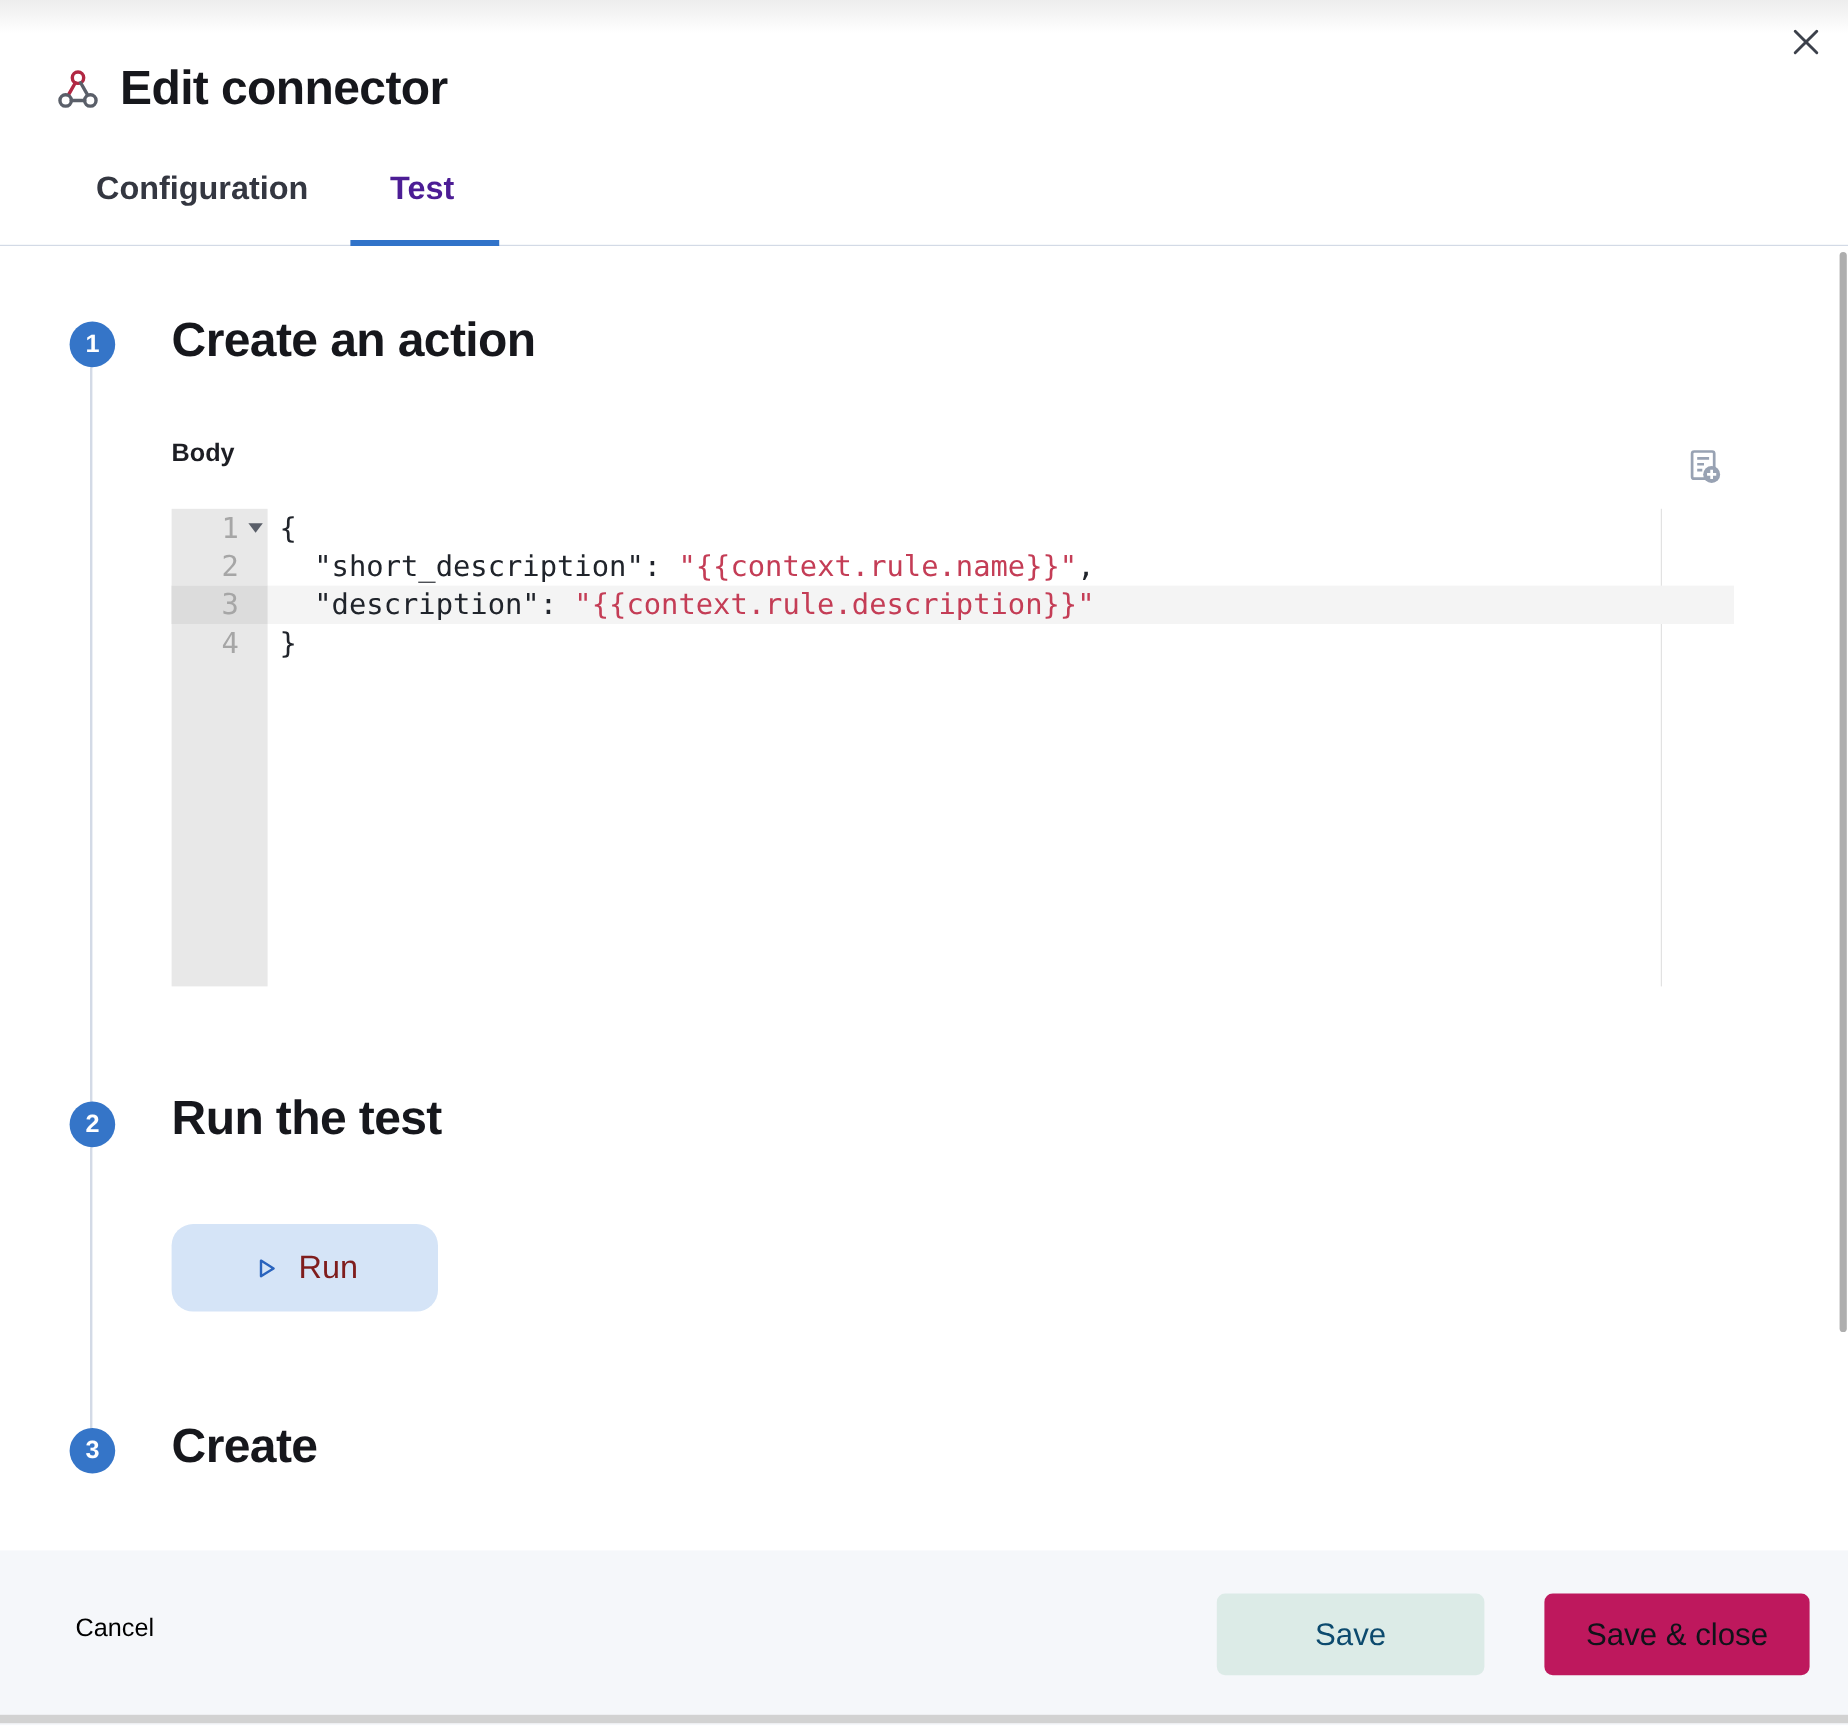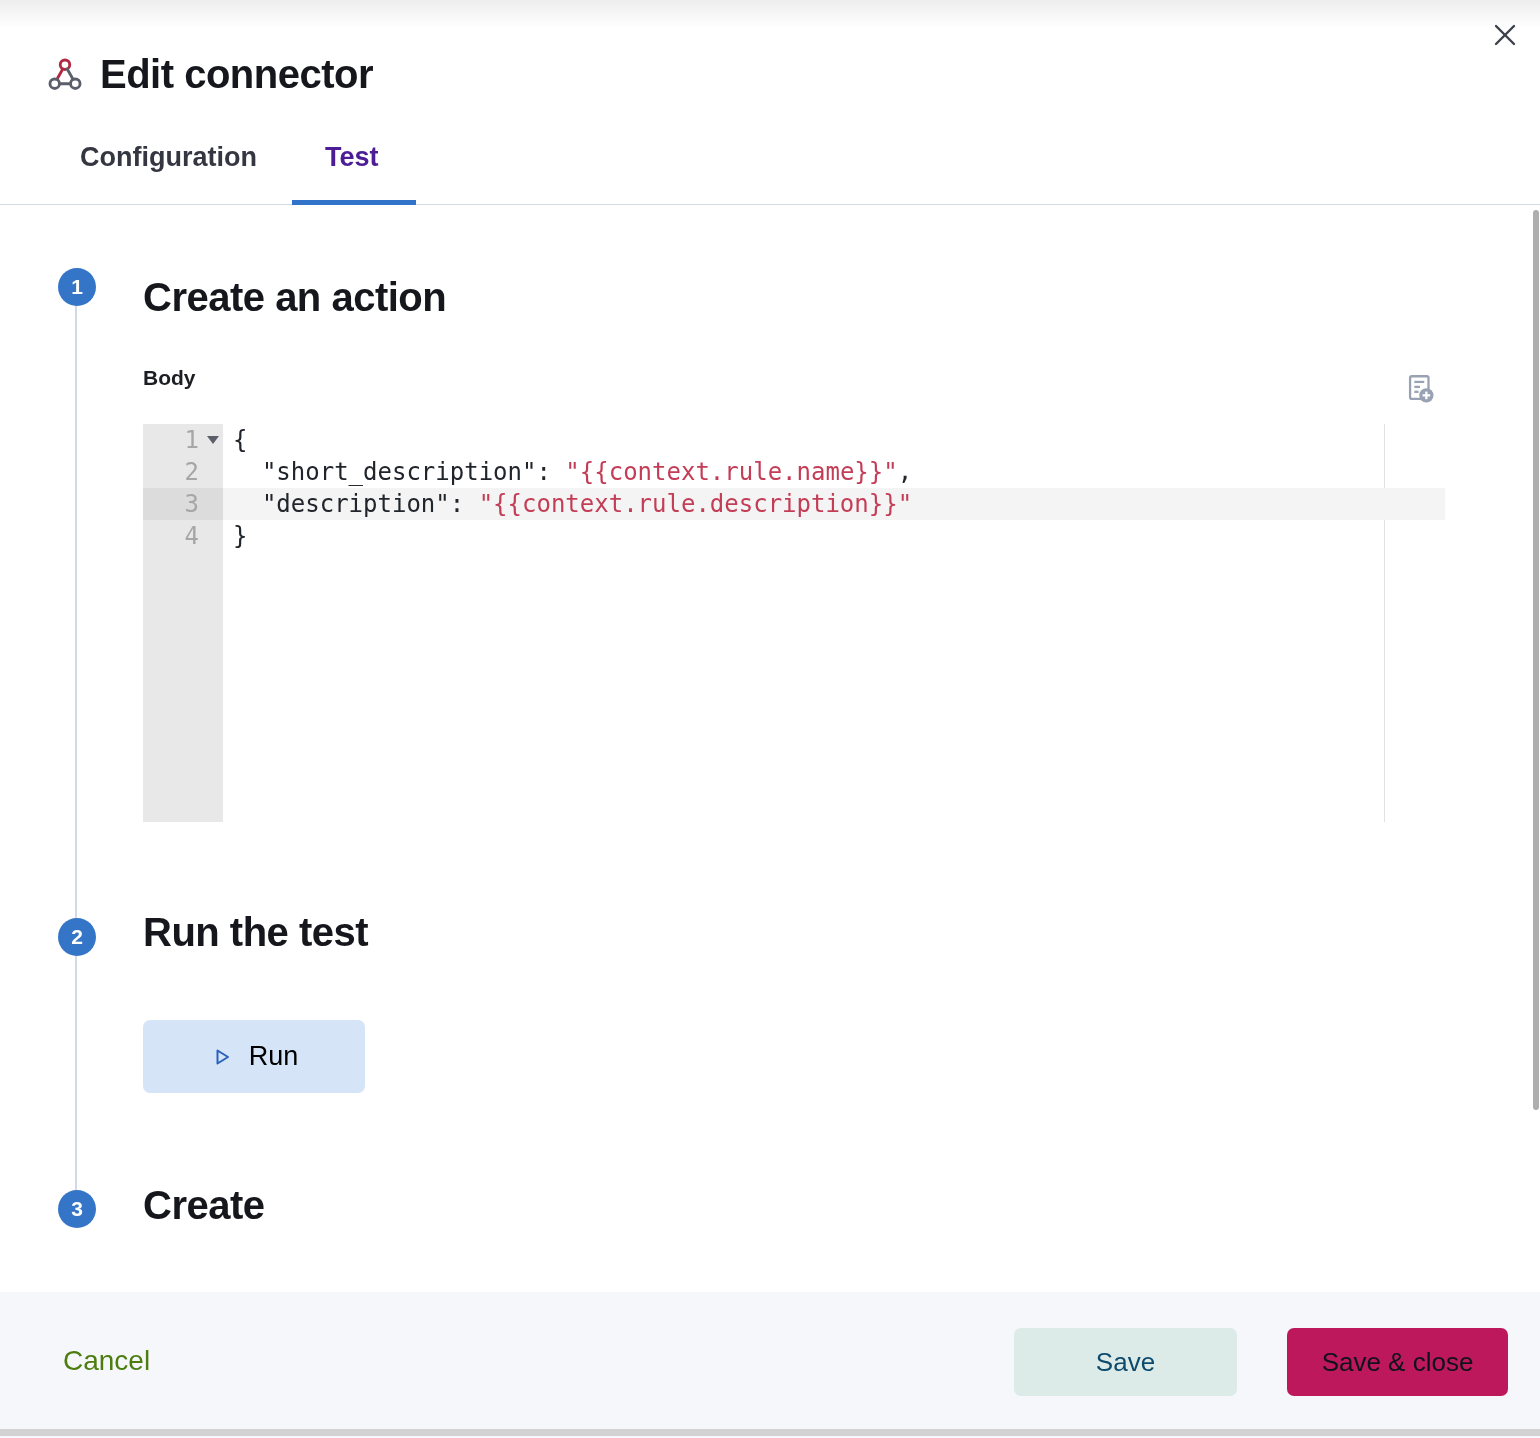--- a/index.html
+++ b/index.html
@@ -28,21 +28,21 @@
   .tabs-border { position: absolute; top: 204px; left: 0; width: 100%; height: 1px; background: #d3dae6; }
   .tab-underline { position: absolute; top: 200px; left: 292px; width: 124px; height: 5px; background: #3173c9; }
 
   
   .step-line { position: absolute; left: 75px; top: 296px; width: 2px; height: 902px; background: #d3dae6; }
   .step-circle { position: absolute; left: 58px; width: 38px; height: 38px; border-radius: 50%;
     background: #3575c8; color: #fff; font-size: 21px; font-weight: 600;
     display: flex; align-items: center; justify-content: center; }
   .step-1 { top: 268px; } .step-2 { top: 918px; } .step-3 { top: 1190px; }
   .step-title { position: absolute; left: 143px; margin: 0; font-size: 40px; font-weight: 700; letter-spacing: -0.5px; color: #16171c; }
-  .step-title-1 { top: 275px; } .step-title-2 { top: 910px; } .step-title-3 { top: 1183px; }
+  .step-title-1 { top: 262px; } .step-title-2 { top: 910px; } .step-title-3 { top: 1183px; }
 
   .body-label { position: absolute; left: 143px; top: 366px; font-size: 21px; font-weight: 700; color: #1d1e24; }
 
   .add-variable-btn { position: absolute; left: 1400px; top: 370px; width: 40px; height: 40px;
     background: none; border: none; padding: 2px; cursor: pointer; }
 
   
   .editor { position: absolute; left: 143px; top: 424px; width: 1302px; height: 398px;
     font-family: "DejaVu Sans Mono", monospace; font-size: 24px; line-height: 32px; cursor: text; }
   .gutter-bg { position: absolute; left: 0; top: 0; width: 80px; height: 398px; background: #e8e8e8; }
@@ -52,28 +52,28 @@
   .gutter-cell { flex: 0 0 80px; width: 80px; text-align: right; padding-right: 24px;
     color: #a6a6a6; position: relative; user-select: none; }
   .code-line.active .gutter-cell { background: #dcdcdc; }
   .fold-arrow { position: absolute; right: 4px; top: 12px; width: 0; height: 0;
     border-left: 6px solid transparent; border-right: 6px solid transparent; border-top: 8px solid #5a5f69; }
   .code-cell { padding-left: 10px; white-space: pre; color: #20242b; }
   .tok-str { color: #c43d56; }
 
   
   .run-btn { position: absolute; left: 143px; top: 1020px; width: 222px; height: 73px;
-    background: #d5e4f7; border: none; border-radius: 7px; cursor: pointer;
+    background: #d5e4f7; border: none; border-radius: 18px; cursor: pointer;
     display: flex; align-items: center; justify-content: center; gap: 15px;
-    color: #000000; font-size: 27px; font-weight: 500; font-family: "Liberation Sans", sans-serif; }
+    color: #7f1d1d; font-size: 27px; font-weight: 500; font-family: "Liberation Sans", sans-serif; }
 
   
   .footer { position: absolute; left: 0; top: 1292px; width: 100%; height: 146px; background: #f5f7fa; }
   .cancel-link { position: absolute; left: 63px; top: 1345px; background: none; border: none; padding: 0;
-    color: #4d7c0f; font-size: 28px; font-weight: 500; cursor: pointer; font-family: "Liberation Sans", sans-serif; }
+    color: #000000; font-size: 21px; font-weight: 500; cursor: pointer; font-family: "Liberation Sans", sans-serif; }
   .save-btn { position: absolute; left: 1014px; top: 1328px; width: 223px; height: 68px;
     background: #dcebe7; color: #0c4a6e; border: none; border-radius: 7px;
     font-size: 26px; font-weight: 500; cursor: pointer; font-family: "Liberation Sans", sans-serif; }
   .save-close-btn { position: absolute; left: 1287px; top: 1328px; width: 221px; height: 68px;
     background: #be185d; color: #0f1319; border: none; border-radius: 7px;
     font-size: 26px; font-weight: 500; cursor: pointer; font-family: "Liberation Sans", sans-serif; }
 
   
   .v-scrollbar { position: absolute; right: 1px; top: 210px; width: 6px; height: 900px;
     background: #aeaeae; border-radius: 3px; cursor: pointer; }

